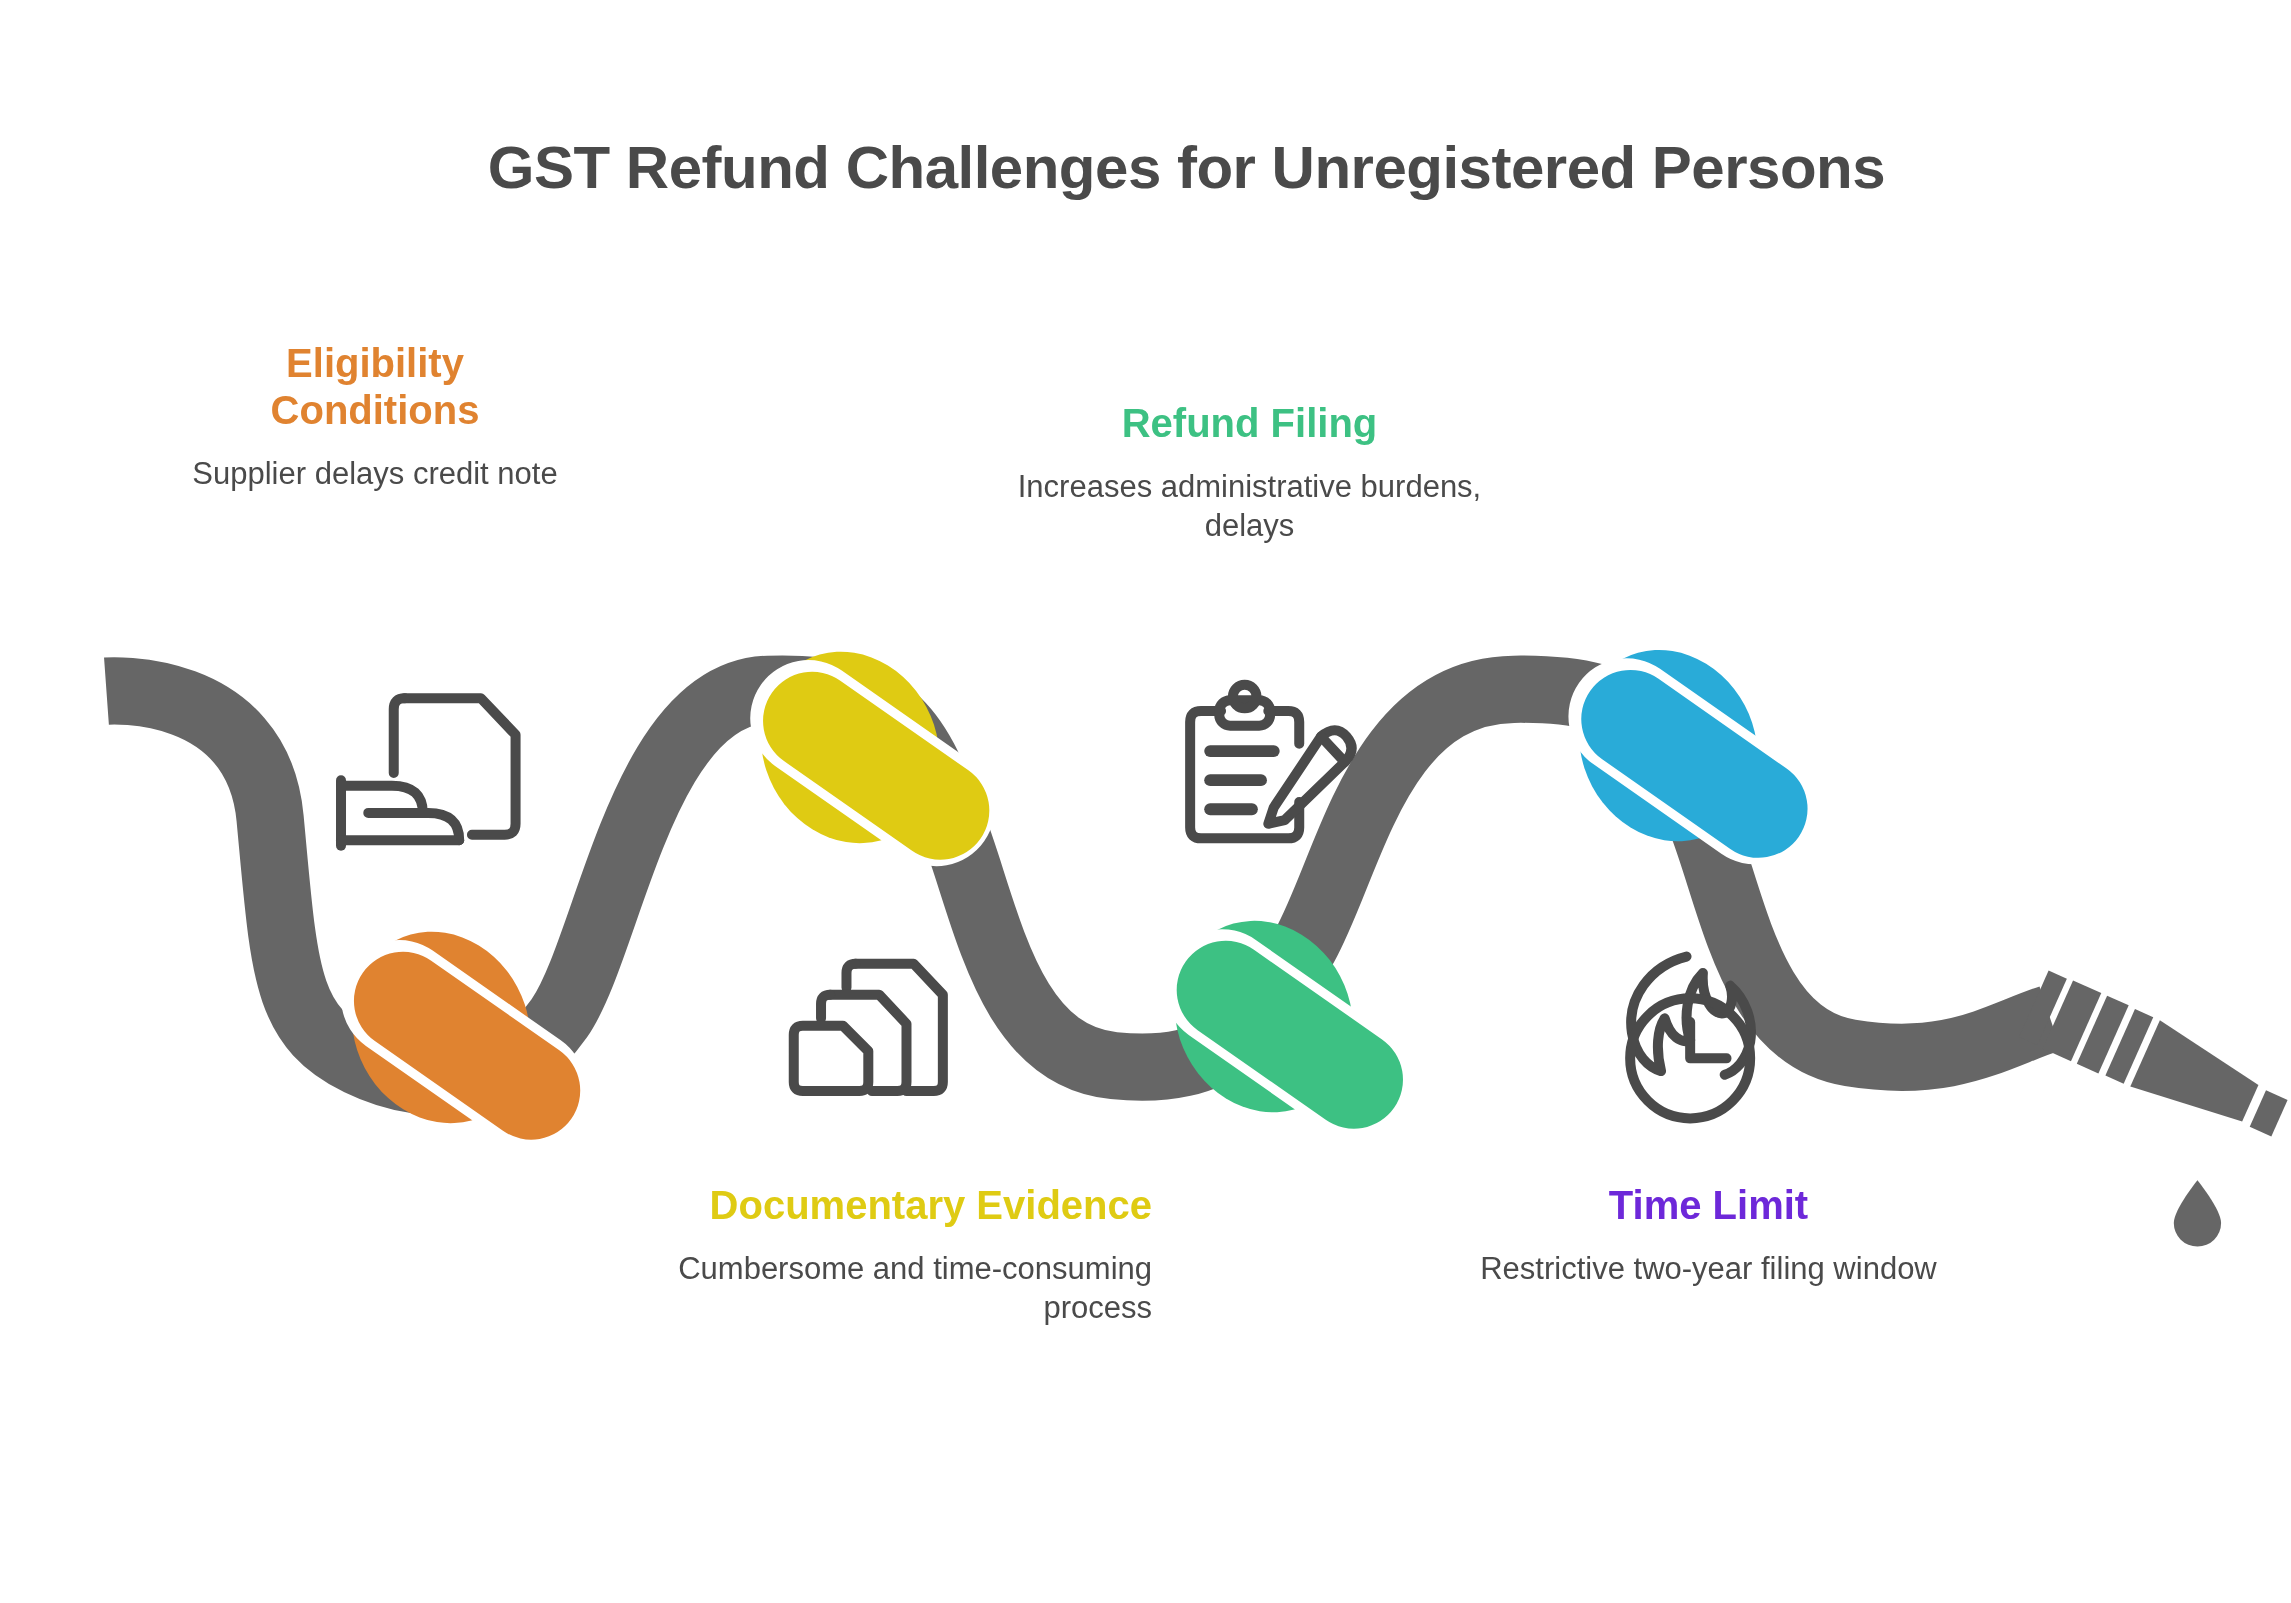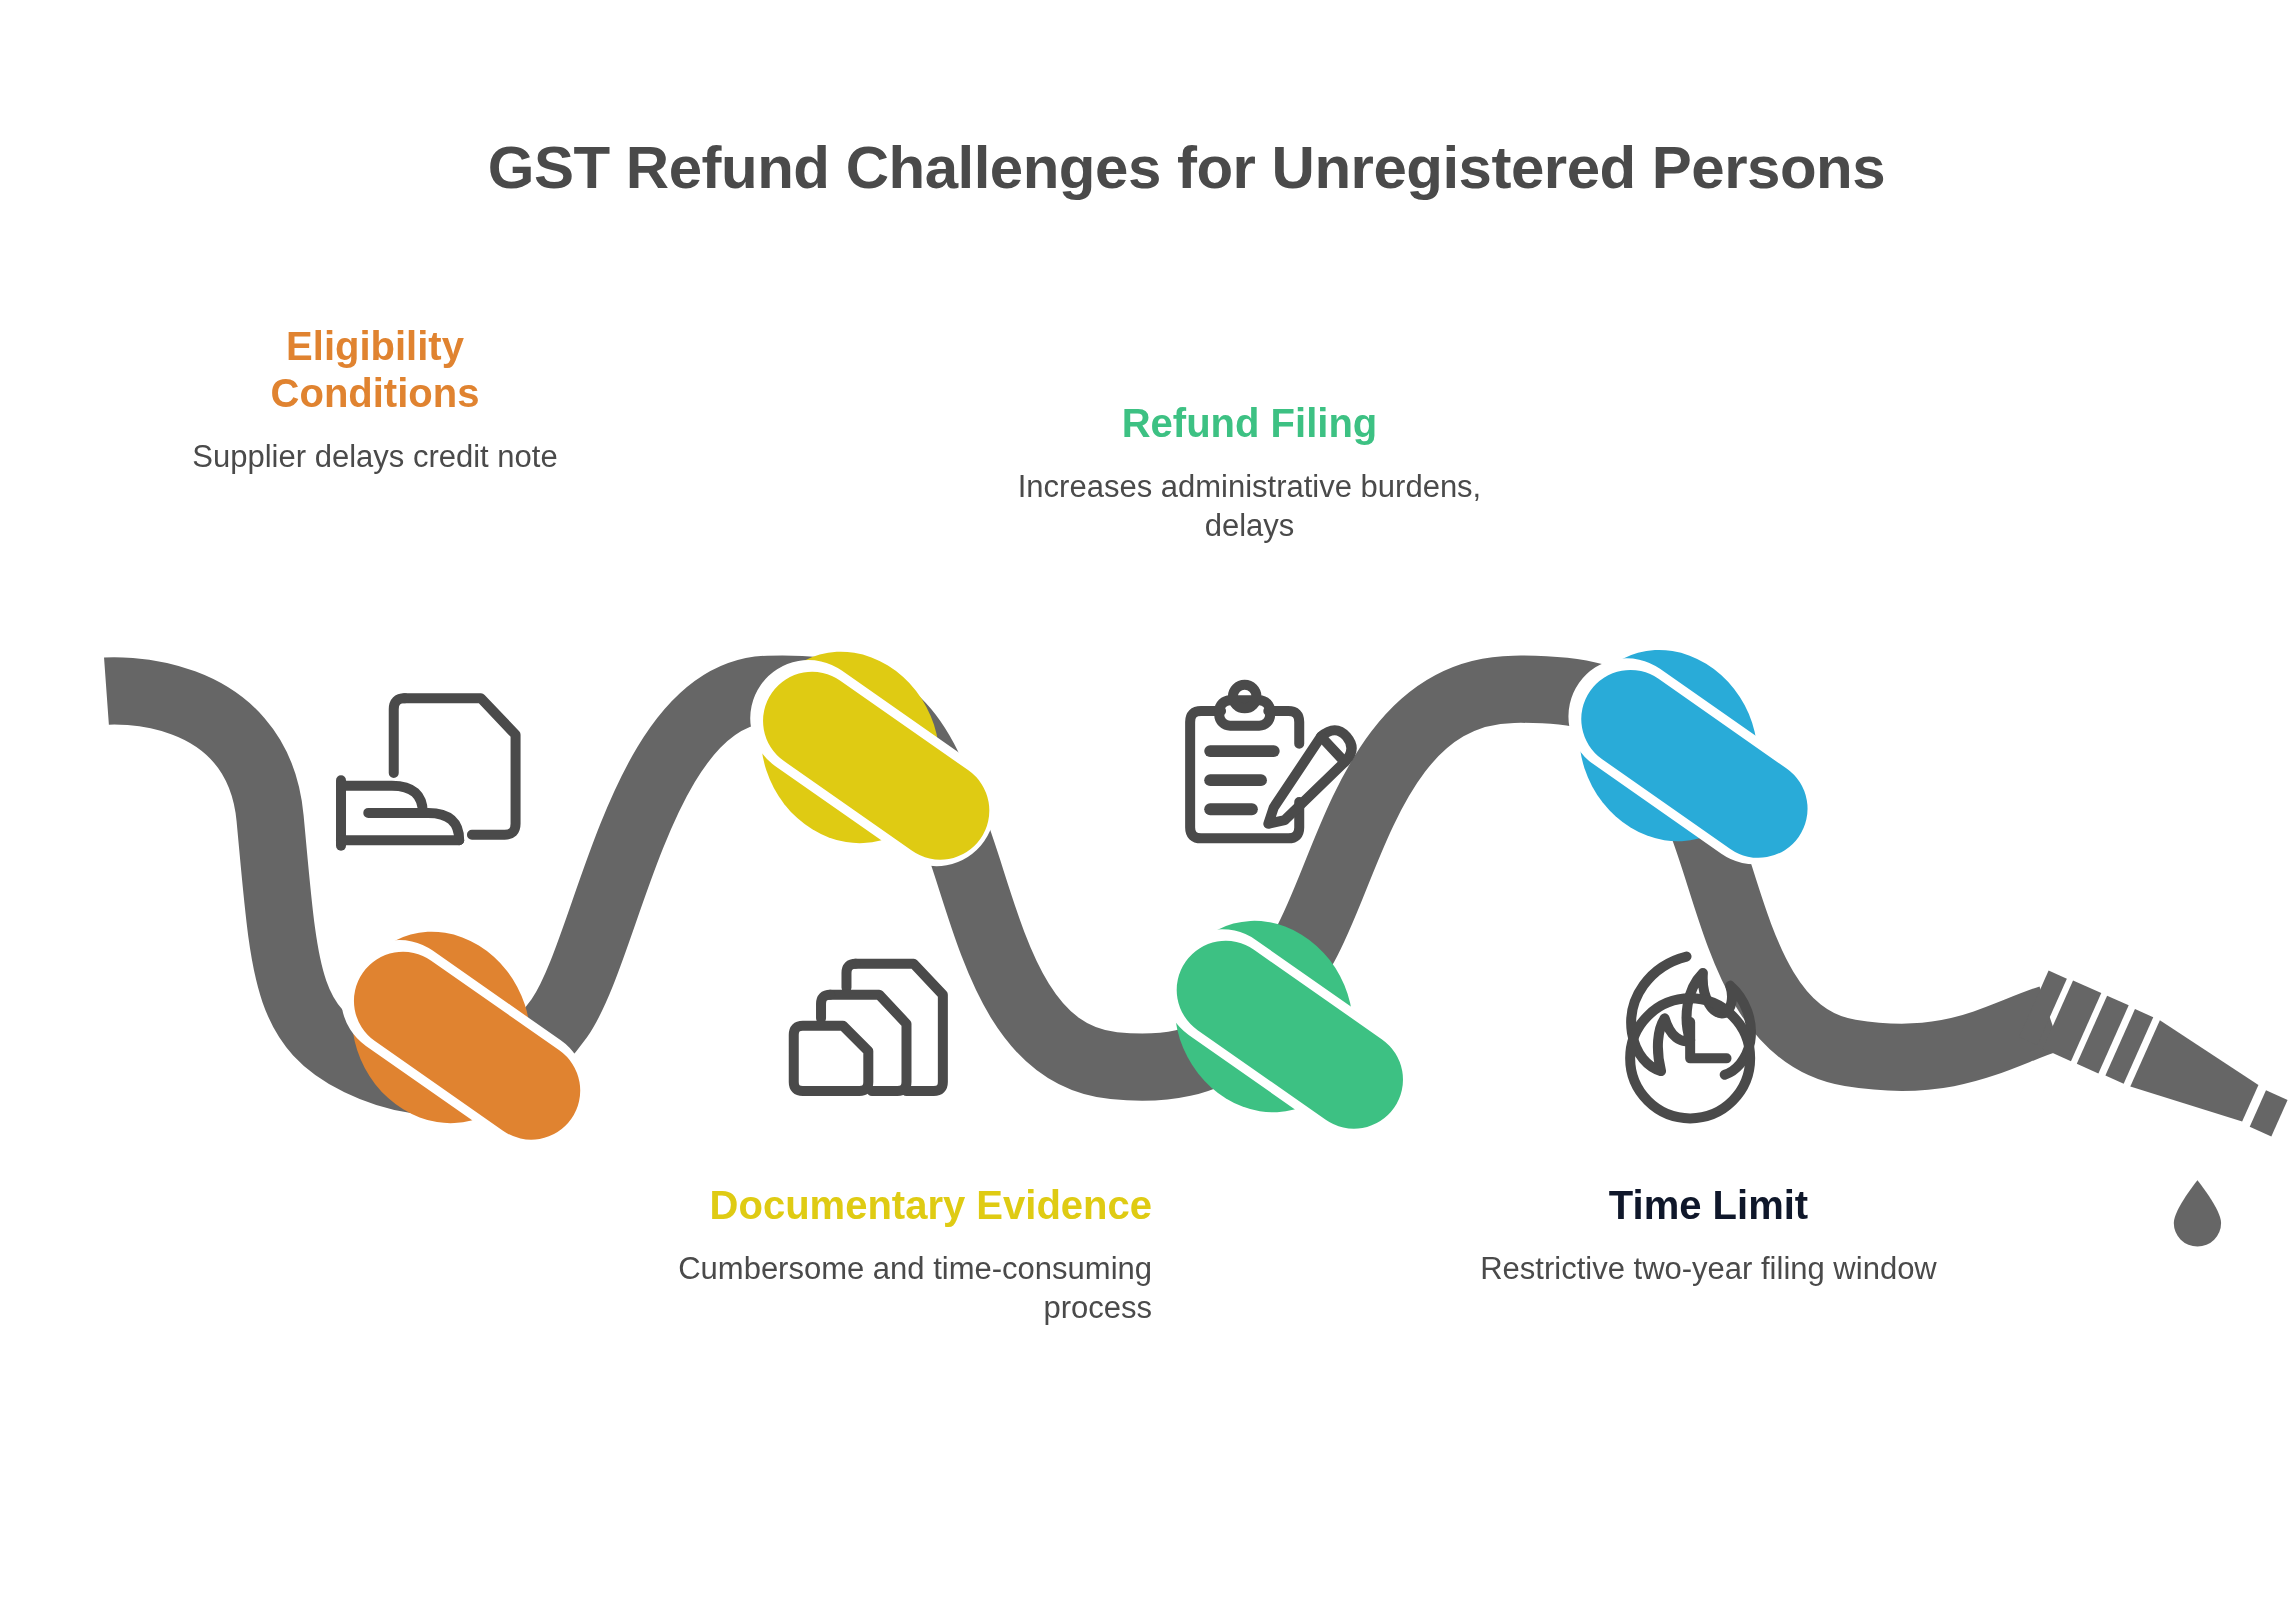--- a/index.html
+++ b/index.html
@@ -57,21 +57,21 @@
     margin: 0 0 20px 0;
   }
   .stage-desc {
     font-size: 31px;
     font-weight: normal;
     color: #4a4a4a;
     line-height: 1.28;
     margin: 0;
   }
 
-  #label-eligibility { left: 136px;  top: 323px; width: 396px; }
+  #label-eligibility { left: 136px;  top: 340px; width: 396px; }
   #label-manual      { left: 936px; top: 400px; width: 545px; }
   #label-documentary { left: 542px;  top: 1182px; width: 569px; text-align: right; }
   #label-timelimit   { left: 1400px; top: 1182px; width: 535px; }
 </style>
 </head>
 <body>
 
 <div id="canvas">
 
   <div class="page-title">GST Refund Challenges for Unregistered Persons</div>
@@ -211,18 +211,18 @@
     <div class="stage-title" style="color:#3dc183">Refund Filing</div>
     <div class="stage-desc">Increases administrative burdens, delays</div>
   </div>
 
   <div class="stage-label" id="label-documentary">
     <div class="stage-title" style="color:#dfcb13">Documentary Evidence</div>
     <div class="stage-desc">Cumbersome and time-consuming process</div>
   </div>
 
   <div class="stage-label" id="label-timelimit">
-    <div class="stage-title" style="color:#0f172a">Time Limit</div>
+    <div class="stage-title" style="color:#6d28d9">Time Limit</div>
     <div class="stage-desc">Restrictive two-year filing window</div>
   </div>
 
 </div>
 
 
 </body></html>

